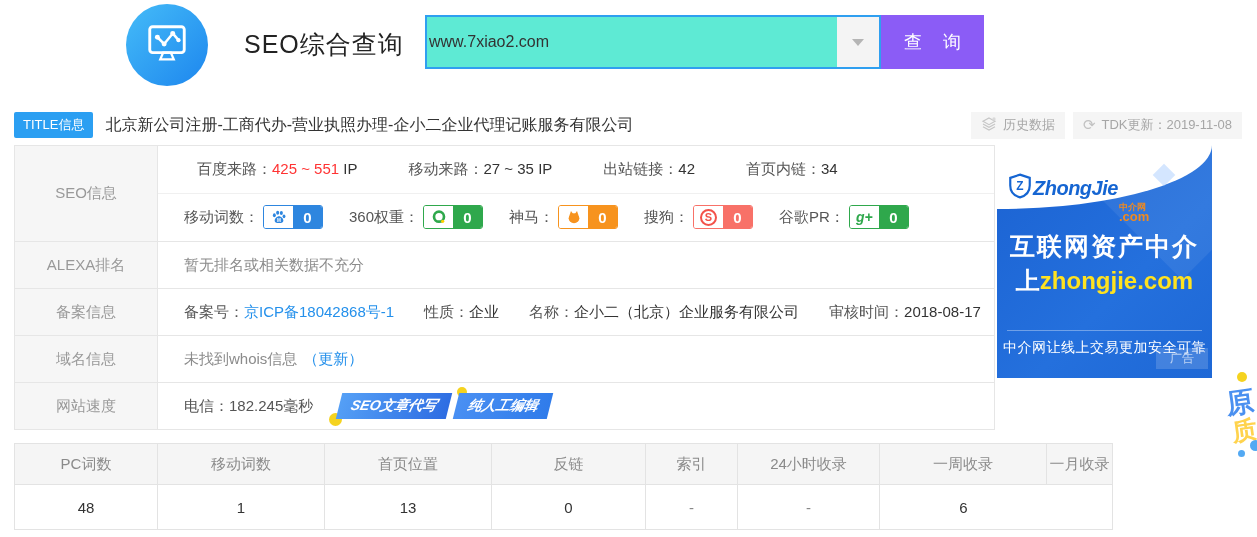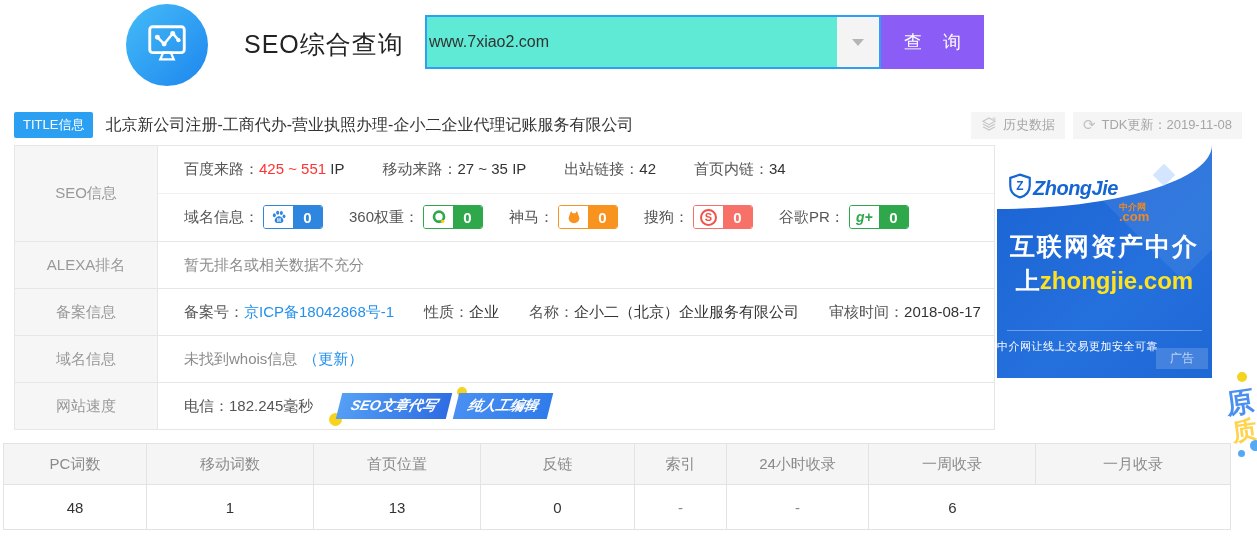--- a/index.html
+++ b/index.html
@@ -32,21 +32,21 @@
   .info-table { position:absolute; top:145px; left:14px; width:981px; border:1px solid #e6e6e6; }
   .irow { display:flex; border-bottom:1px solid #e6e6e6; }
   .irow:last-child { border-bottom:none; }
   .ilabel { width:143px; background:#f6f6f6; border-right:1px solid #e6e6e6; color:#999;
     font-size:15px; display:flex; align-items:center; justify-content:center; flex-shrink:0; }
   .icontent { flex:1; display:flex; align-items:center; padding-left:26px; font-size:15px; color:#555; }
   .h1row { height:95px; flex-direction:column; align-items:stretch; padding-left:0; }
   .subline { height:48px; display:flex; align-items:center; padding-left:26px; }
   .subline.first { border-bottom:1px solid #f0f0f0; }
   .h2 { height:46px; }
-  .stat { margin-right:38px; white-space:nowrap; }
+  .stat { margin-right:38px; white-space:nowrap;margin-left:13px; }
   .stat .lbl { color:#555; }
   .stat .val { color:#333; }
   .stat .val.red { color:#ff3333; }
   .wgroup { display:flex; align-items:center; margin-right:26px; white-space:nowrap; }
   .wbadge { display:inline-flex; height:24px; border-radius:3px; overflow:hidden; margin-left:4px; border:1px solid; cursor:pointer; }
   .wicon { width:29px; background:#fff; display:flex; align-items:center; justify-content:center; }
   .wval { width:29px; color:#fff; font-size:15px; font-weight:bold; display:flex; align-items:center; justify-content:center; }
   .w-blue { border-color:#2e86df; } .w-blue .wval { background:#2e86df; }
   .w-green { border-color:#2fa84c; } .w-green .wval { background:#2fa84c; }
   .w-orange { border-color:#f7931e; } .w-orange .wval { background:#f7931e; }
@@ -77,26 +77,26 @@
   .ad-top { position:absolute; top:0; left:0; width:100%; height:64px; background:#fff; border-bottom-right-radius:100% 100%; }
   .ad-logo { position:absolute; left:10px; top:9px; display:flex; align-items:center; }
   .ad-logo-text { font-size:20px; font-weight:bold; font-style:italic; color:#1565d2; letter-spacing:-0.5px; }
   .ad-logo-right { display:flex; flex-direction:column; line-height:10px; margin-left:1px; }
   .ad-logo-cn { font-size:9px; color:#f28a1d; font-weight:bold;margin-top:48px; }
   .ad-logo-com { font-size:13px; color:#f28a1d; font-weight:bold; }
   .ad-line1 { position:absolute; top:85px; width:100%; text-align:center; color:#fff; font-size:25px; font-weight:bold; letter-spacing:2px; }
   .ad-line2 { position:absolute; top:120px; width:100%; text-align:center; font-size:24px; font-weight:bold; }
   .ad-line2 .pre { color:#fff; } .ad-line2 .dom { color:#ffe21f; }
   .ad-divider { position:absolute; top:185px; left:10px; right:10px; height:1px; background:rgba(255,255,255,.35); }
-  .ad-line3 { position:absolute; top:194px; width:100%; color:#fff; font-size:11px; letter-spacing:0.5px; }
+  .ad-line3 { position:absolute; top:194px; width:100%; text-align:center; color:#fff; font-size:14px; letter-spacing:0.5px; }
   .ad-tag { position:absolute; right:4px; bottom:9px; background:rgba(255,255,255,.16); color:rgba(255,255,255,.65);
     font-size:12px; padding:2px 14px; }
 
   
-  .stats { position:absolute; top:443px; left:3px; width:1228px; border:1px solid #e3e3e3; }
+  .stats { position:absolute; top:443px; left:14px; width:1099px; border:1px solid #e3e3e3; }
   .srow { display:grid; grid-template-columns:143px 167px 167px 154px 92px 142px 167px 1fr; }
   .srow.head { background:#f5f5f5; border-bottom:1px solid #e3e3e3; }
   .scell { height:40px; display:flex; align-items:center; justify-content:center; font-size:15px;
     color:#8a8a8a; border-right:1px solid #e3e3e3; }
   .scell:last-child { border-right:none; }
   .srow.vals .scell { height:44px; color:#333; cursor:pointer; }
   .srow.vals .scell.dash { color:#888; }
 
   
   .decor { position:absolute; left:1226px; top:372px; width:40px; height:110px; }
@@ -175,21 +175,21 @@
           </span>
           <span class="stat">
             <span class="lbl">出站链接：</span><span class="val">42</span>
           </span>
           <span class="stat">
             <span class="lbl">首页内链：</span><span class="val">34</span>
           </span>
         </div>
         <div class="subline">
           <span class="wgroup">
-            <span class="lbl">域名信息：</span>
+            <span class="lbl">移动词数：</span>
             <span class="wbadge w-blue">
               <span class="wicon">
                 <svg width="16" height="16" viewBox="0 0 24 24" fill="#2e86df">
                   <ellipse cx="5" cy="9.5" rx="2.2" ry="3"></ellipse>
                     <ellipse cx="10" cy="5.5" rx="2.3" ry="3"></ellipse>
                   <ellipse cx="15.5" cy="6" rx="2.3" ry="3"></ellipse>
                     <ellipse cx="19.5" cy="11" rx="2.1" ry="2.8"></ellipse>
                   <path d="M12 11 C15 11 18.5 14.5 18.5 17.5 C18.5 20 16.5 21 12 21 C7.5 21 5.5 20 5.5 17.5 C5.5 14.5 9 11 12 11 Z"></path>
                   <text x="12" y="19.5" font-size="7" font-weight="bold" fill="#fff" text-anchor="middle">M</text>
                 </svg>

